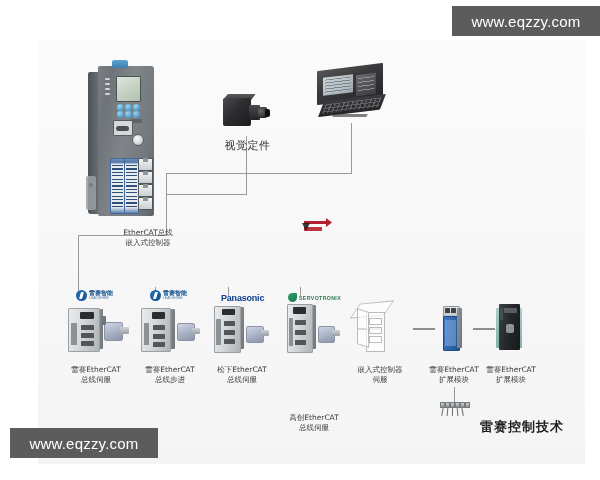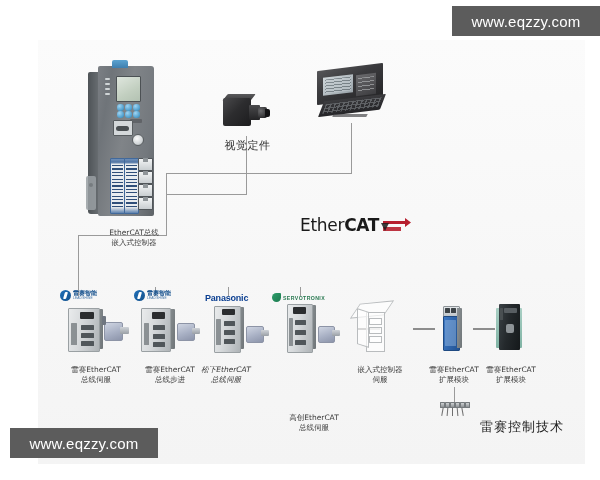--- a/index.html
+++ b/index.html
@@ -67,21 +67,21 @@
     font-family: "DejaVu Sans", sans-serif;
     font-size: 11px;
     color: #2b2b2b;
     text-align: center;
     letter-spacing: 0.5px;
   }
   .brand-footer {
     position: absolute;
     font-family: "DejaVu Sans", sans-serif;
     font-size: 13px;
-    font-weight: normal;
+    font-weight: bold;
     color: #1c1c1c;
     letter-spacing: 1px;
   }
 
   
   #ethercat-logo {
     position: absolute;
     left: 262px; top: 175px;
     display: flex;
     align-items: center;
@@ -330,20 +330,21 @@
     transform: skewX(-28deg);
     opacity:.7;
   }
 
   
   .brand {
     position: absolute;
     display: flex;
     align-items: center;
     gap: 2px;
+    margin-left: 16px;
   }
   .ls-mark {
     width: 11px; height: 11px;
     border-radius: 50%;
     background: linear-gradient(135deg, #1f6fb8, #15528c);
     position: relative;
     flex: none;
   }
   .ls-mark:after {
     content:"";
@@ -534,42 +535,41 @@
     <div class="term-block" style="left:38px;">
       <div class="pins"></div>
     </div>
 
     <div class="rj45" style="top:100px;"></div>
     <div class="rj45" style="top:113px;"></div>
     <div class="rj45" style="top:126px;"></div>
     <div class="rj45" style="top:139px;"></div>
   </div>
 
-  <div class="cn-label" style="left:44px; top:188px; width:104px;">EtherCAT总线
+  <div class="cn-label" style="left:58px; top:188px; width:104px;">EtherCAT总线
 嵌入式控制器</div>
 
   <div id="camera">
     <div class="cam-top"></div>
     <div class="cam-body"></div>
     <div class="cam-lens1"></div>
     <div class="cam-lens2"></div>
     <div class="cam-ring"></div>
   </div>
   <div class="vision-label" style="left:162px; top:98px; width:95px;">视觉定件</div>
 
   <div id="pc">
     <div class="pc-chassis"></div>
     <div class="pc-screen"></div>
     <div class="pc-panel"></div>
     <div class="pc-keyboard"></div>
     <div class="pc-foot"></div>
   </div>
 
   <div id="ethercat-logo">
-    <span class="ec-text"><span>Ether</span><b>CAT</b></span>
     <svg width="30" height="20" viewBox="0 0 30 20" style="margin-left:2px;">
       <path d="M2 6 L24 6 L24 3 L30 7.5 L24 12 L24 9 L2 9 Z" fill="#b61f2e"></path>
       <path d="M2 12 L20 12 L20 16 L2 16 Z" fill="#b61f2e" opacity="0.9"></path>
       <path d="M0 8 L8 8 L4 16 Z" fill="#1a1a1a" opacity="0.85"></path>
     </svg>
   </div>
 
   <div class="brand" style="left:22px; top:250px;">
     <span class="ls-mark"></span>
     <span class="ls-text">
@@ -628,21 +628,21 @@
     <div class="drive-side" style="left:32px; top:3px; width:6px; height:42px;"></div>
     <div class="drive-face" style="left:8px; top:2px; width:25px; height:45px;"></div>
     <div class="drive-disp" style="left:16px; top:5px; width:13px; height:6px;"></div>
     <div class="drive-slot" style="left:10px; top:15px; width:5px; height:26px;"></div>
     <div class="drive-conn" style="left:18px; top:17px; width:11px; height:5px;"></div>
     <div class="drive-conn" style="left:18px; top:26px; width:11px; height:5px;"></div>
     <div class="drive-conn" style="left:18px; top:35px; width:11px; height:5px;"></div>
     <div class="motor-body" style="left:40px; top:22px; width:16px; height:15px;"></div>
     <div class="motor-shaft" style="left:55px; top:26px; width:8px; height:6px;"></div>
   </div>
-  <div class="cn-label" style="left:146px; top:325px; width:84px;font-style:italic;">松下EtherCAT
+  <div class="cn-label" style="left:162px; top:325px; width:84px;">松下EtherCAT
 总线伺服</div>
 
   <div class="drive" style="left:240px; top:262px; width:82px; height:50px;">
     <div class="drive-side" style="left:32px; top:3px; width:6px; height:44px;"></div>
     <div class="drive-face" style="left:9px; top:2px; width:24px; height:47px;"></div>
     <div class="drive-disp" style="left:15px; top:5px; width:13px; height:7px;"></div>
     <div class="drive-slot" style="left:11px; top:16px; width:4px; height:28px;"></div>
     <div class="drive-conn" style="left:17px; top:18px; width:11px; height:5px;"></div>
     <div class="drive-conn" style="left:17px; top:28px; width:11px; height:5px;"></div>
     <div class="drive-conn" style="left:17px; top:38px; width:11px; height:5px;"></div>

